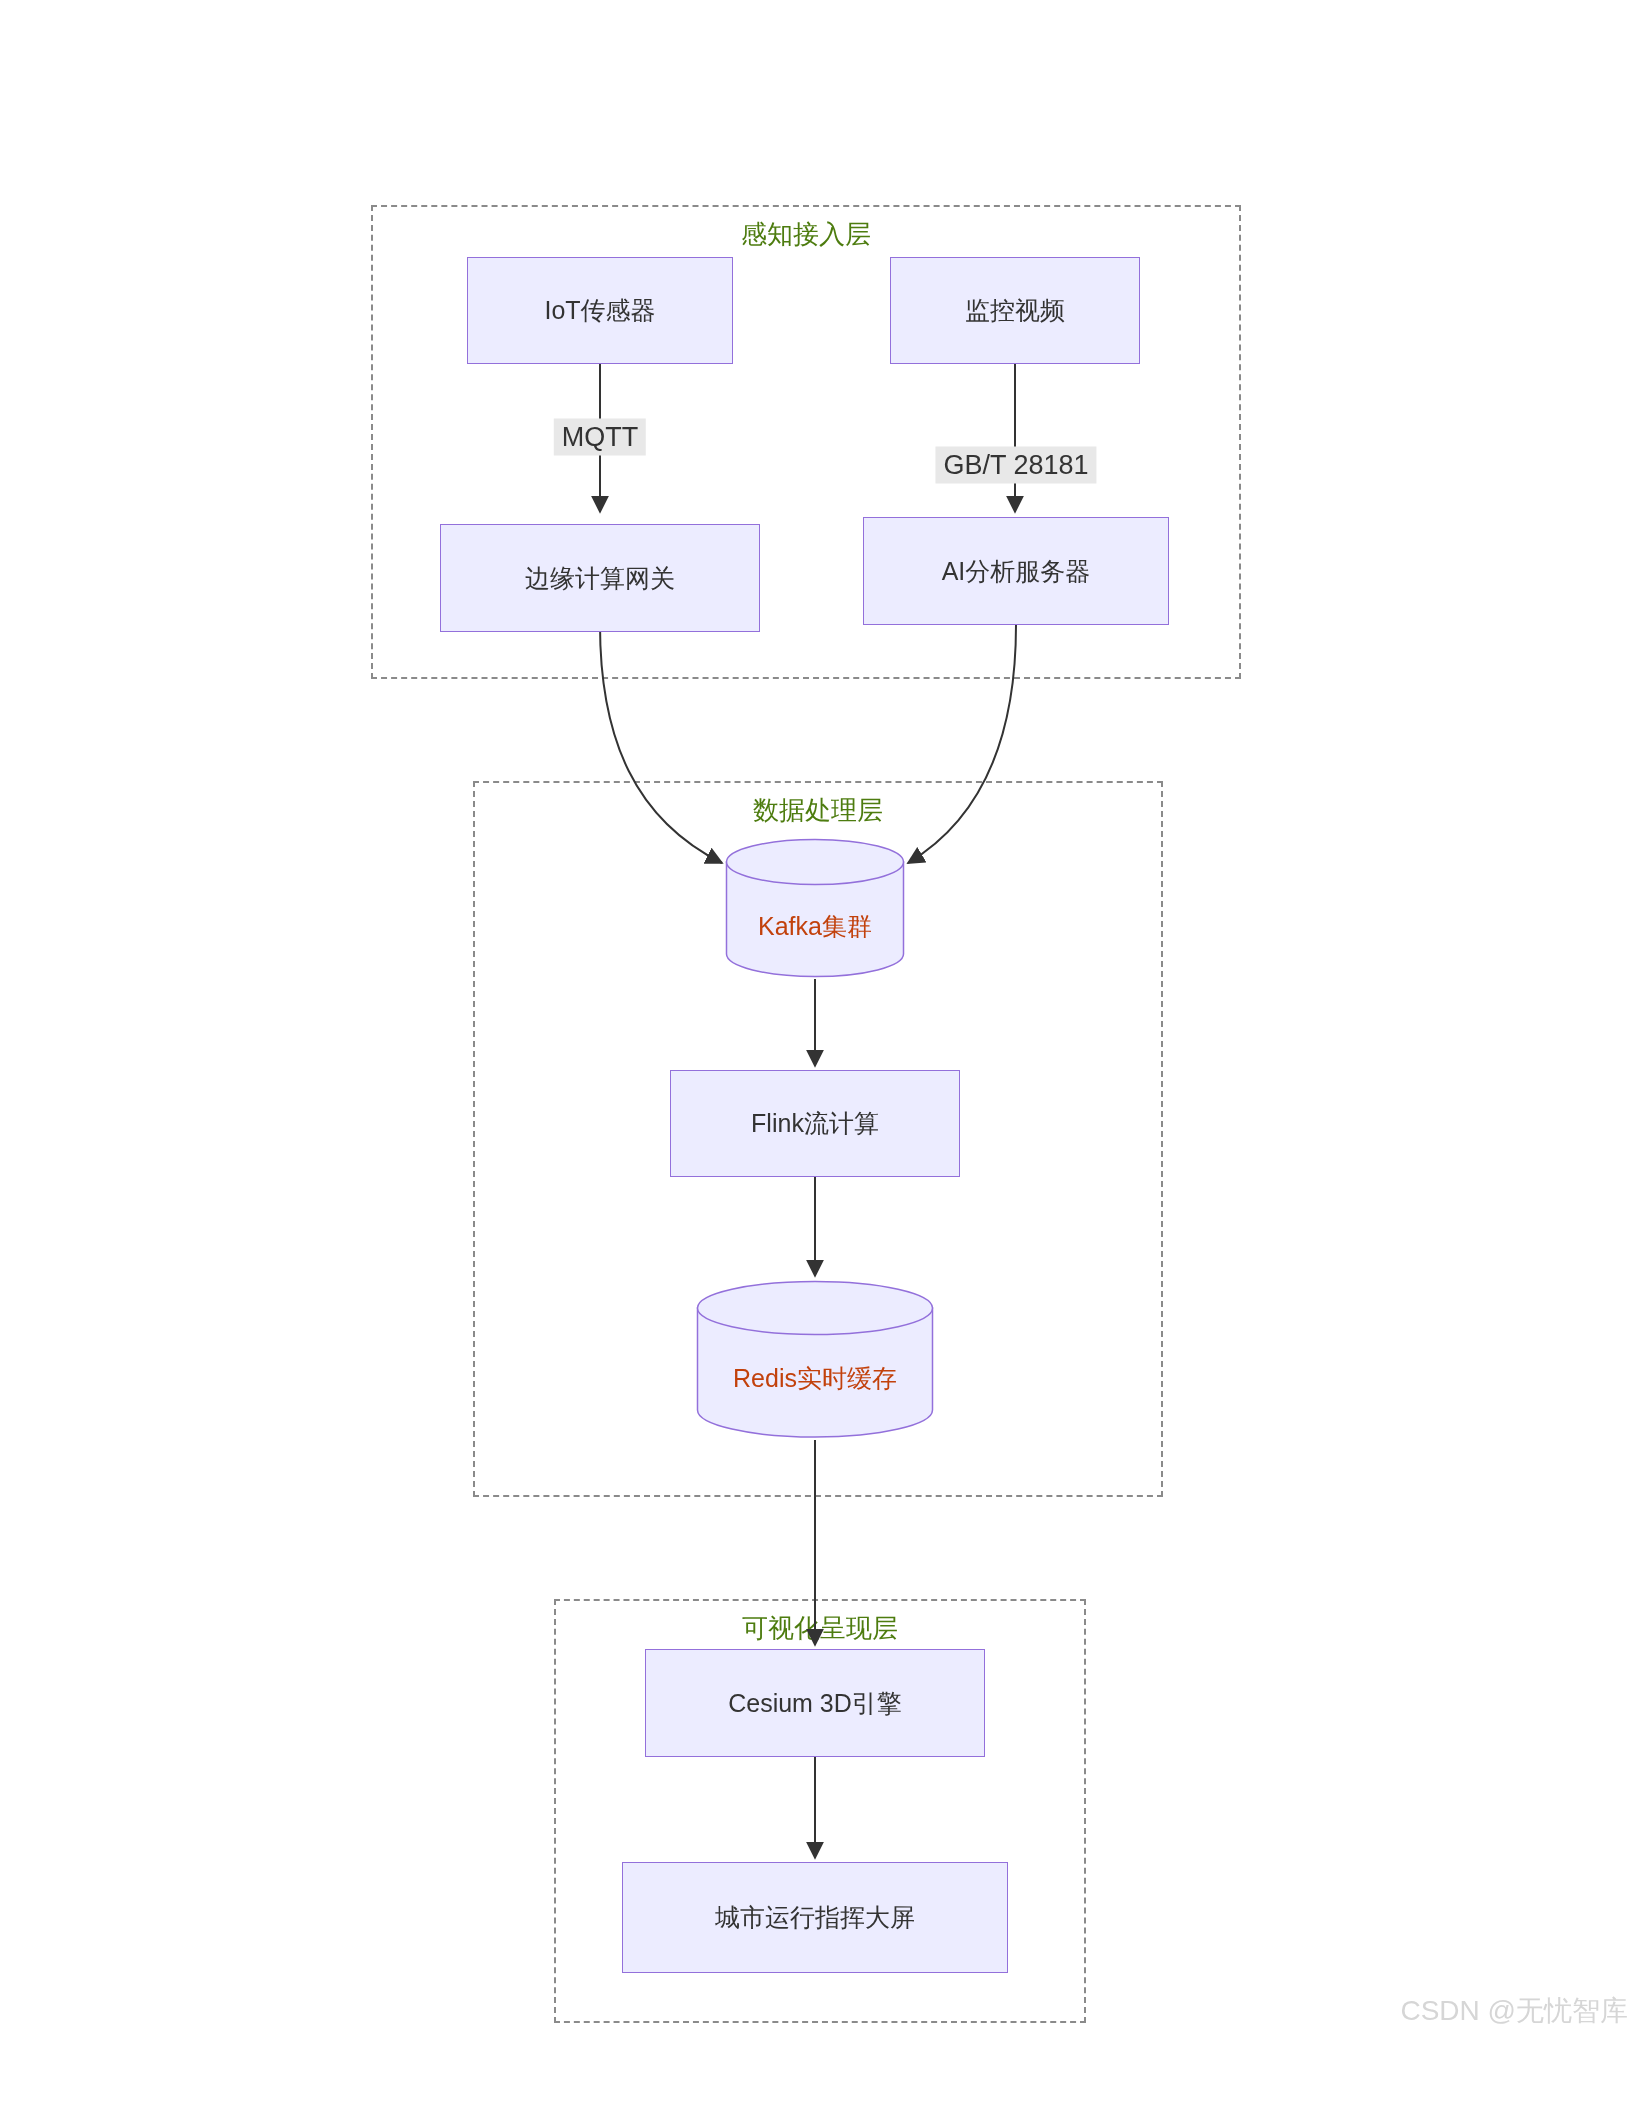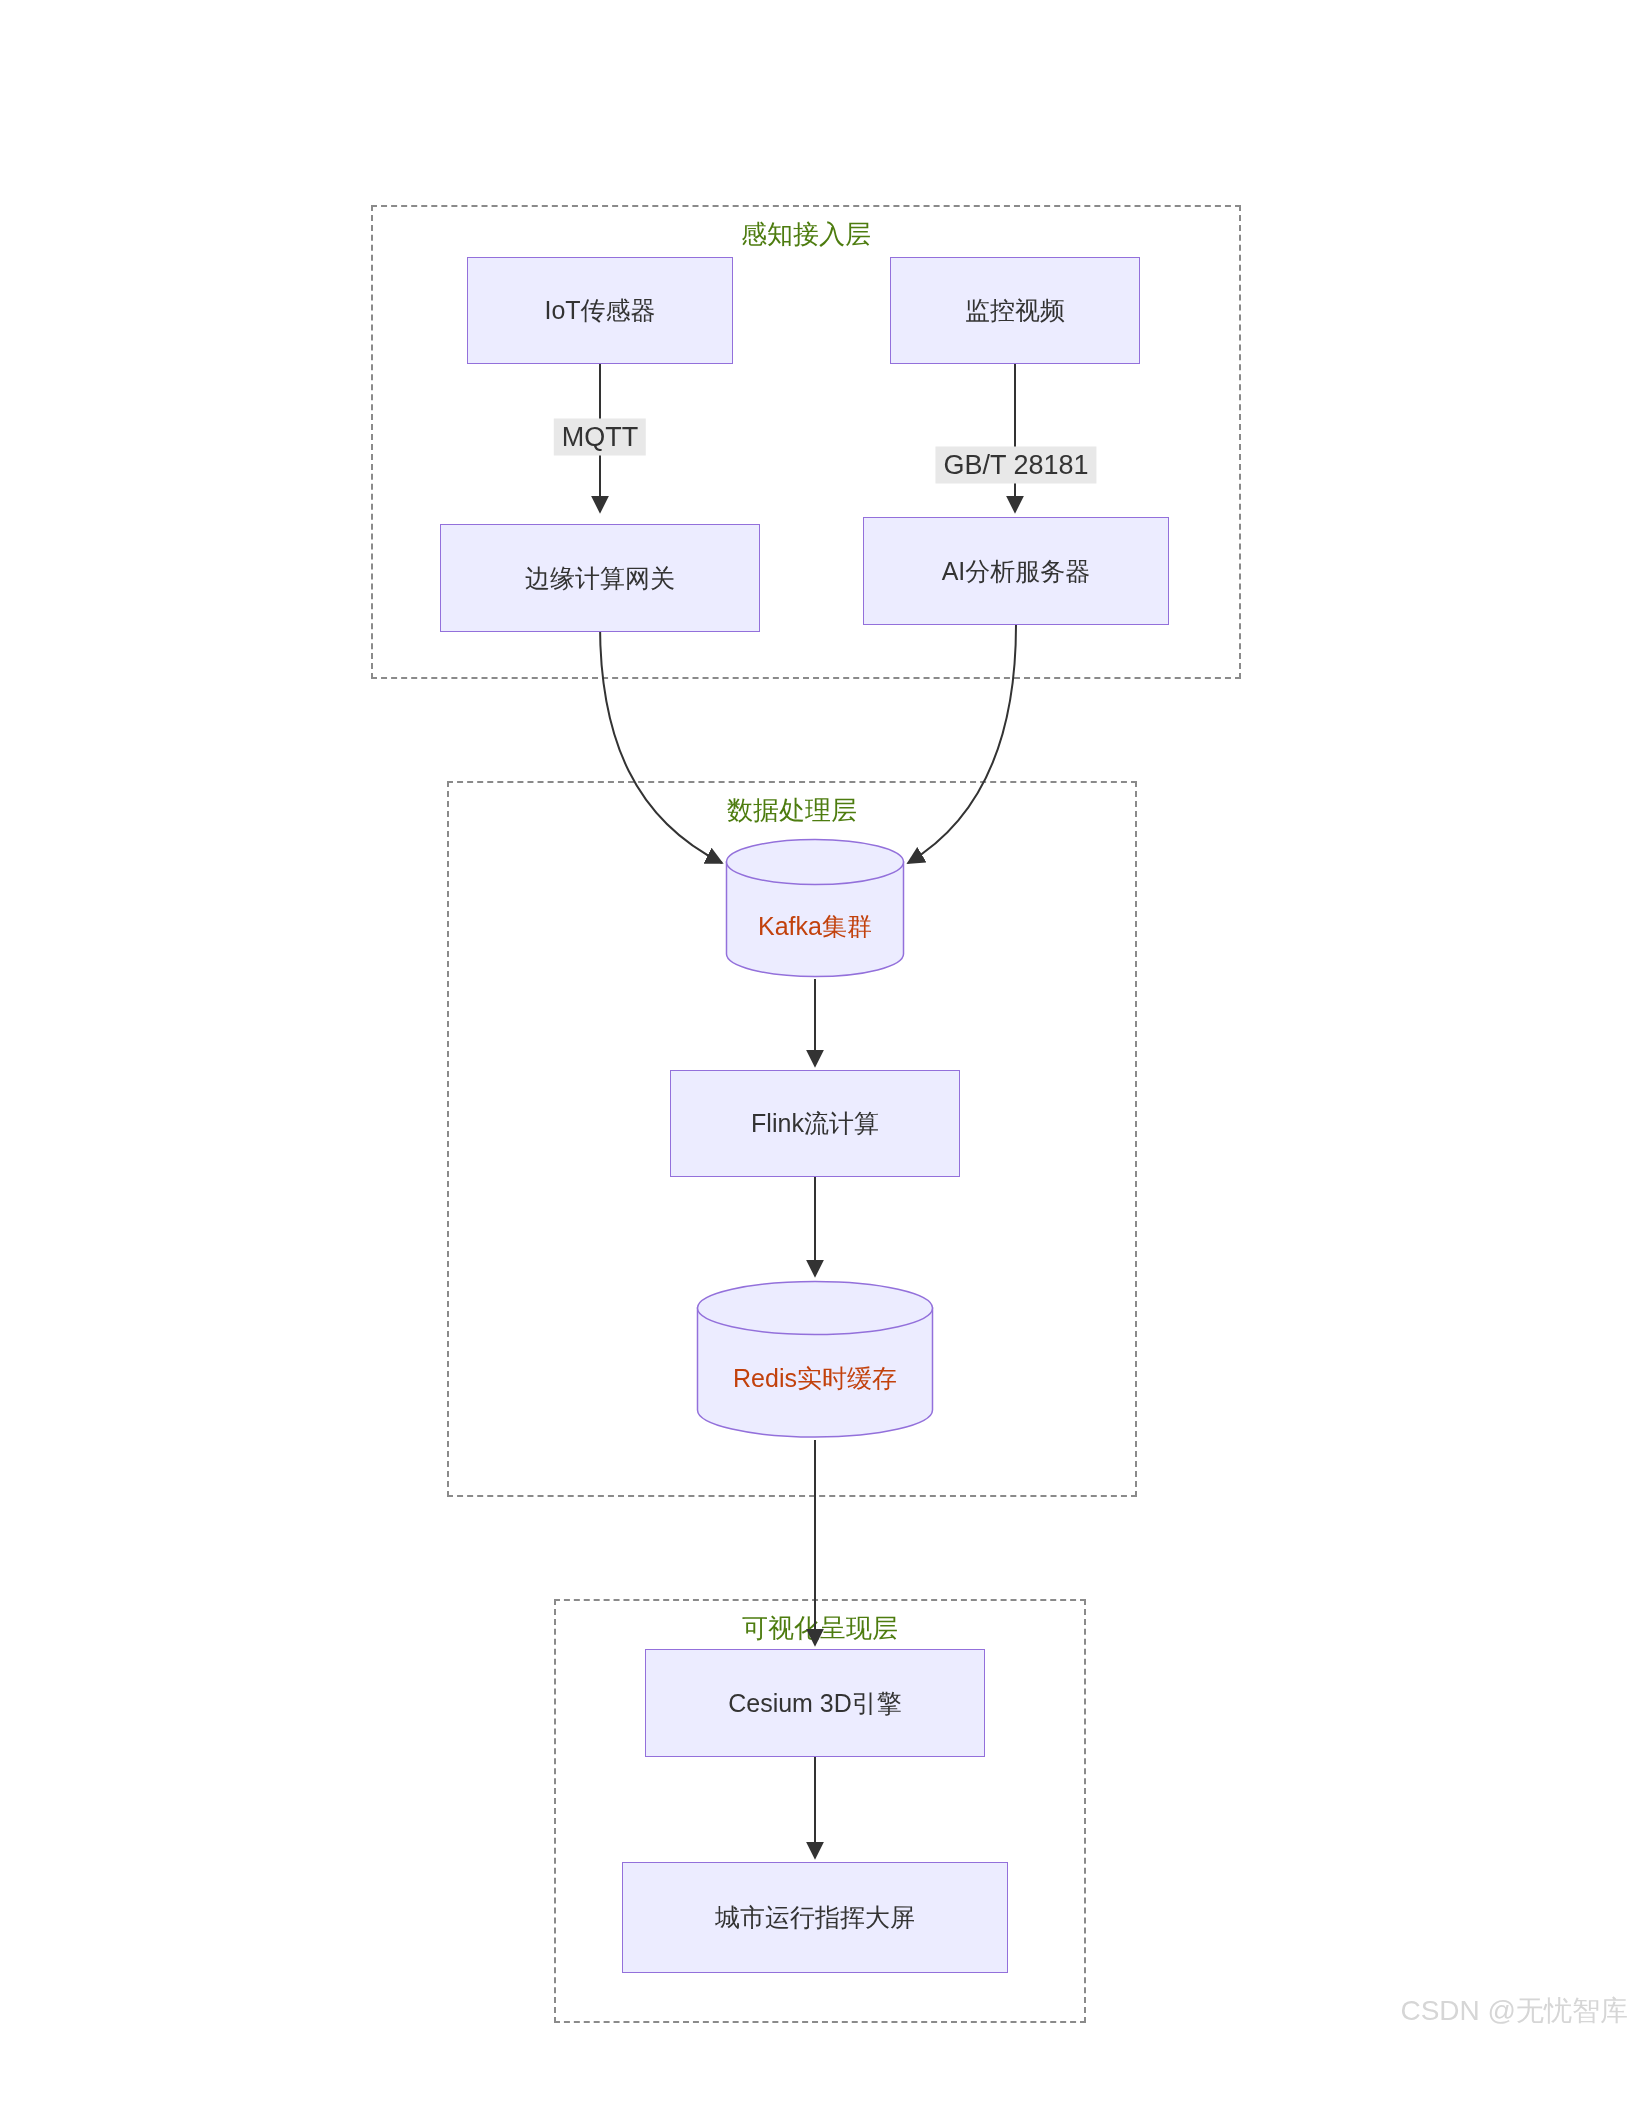--- a/index.html
+++ b/index.html
@@ -64,21 +64,21 @@
 </style>
 </head>
 <body>
 
 <div class="canvas">
 
   <div class="cluster" style="left:371px;top:205px;width:866px;height:470px;">
     <div class="cluster-title">感知接入层</div>
   </div>
 
-  <div class="cluster" style="left:447px;top:781px;width:686px;height:712px;">
+  <div class="cluster" style="left:473px;top:781px;width:686px;height:712px;">
     <div class="cluster-title">数据处理层</div>
   </div>
 
   <div class="cluster" style="left:554px;top:1599px;width:528px;height:420px;">
     <div class="cluster-title">可视化呈现层</div>
   </div>
 
   <svg class="edges-layer" viewBox="0 0 1632 2112" xmlns="http://www.w3.org/2000/svg">
     <defs>
       <marker id="arrow" viewBox="0 0 10 10" refX="9" refY="5" markerWidth="9" markerHeight="9" orient="auto">

